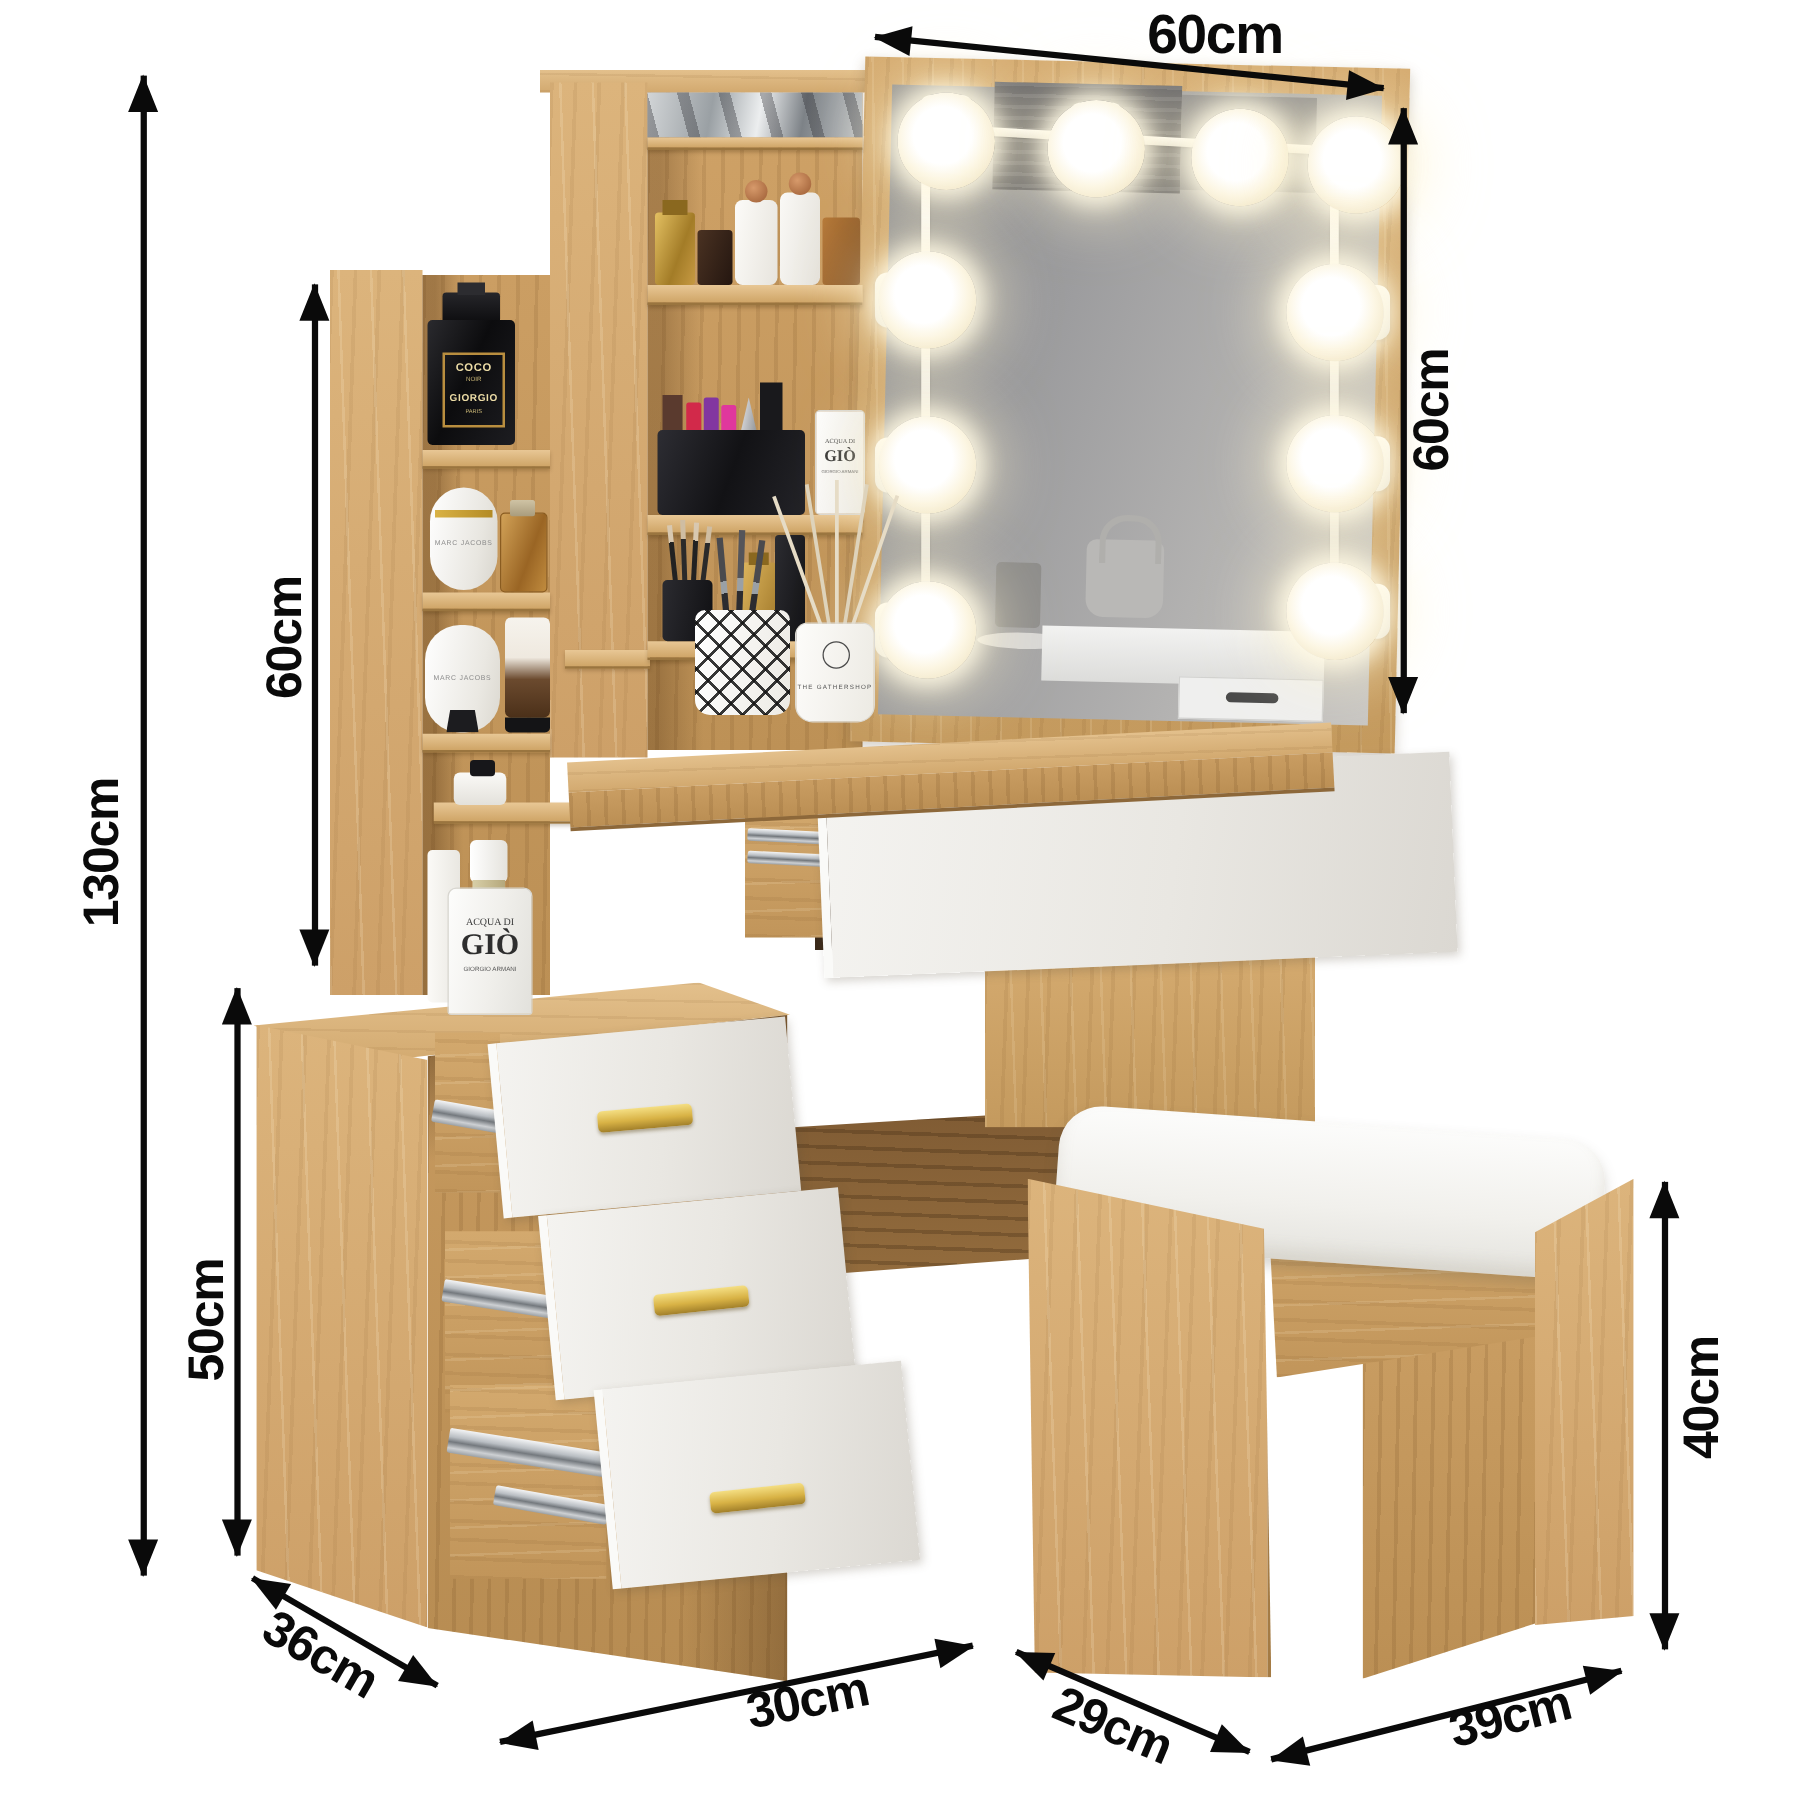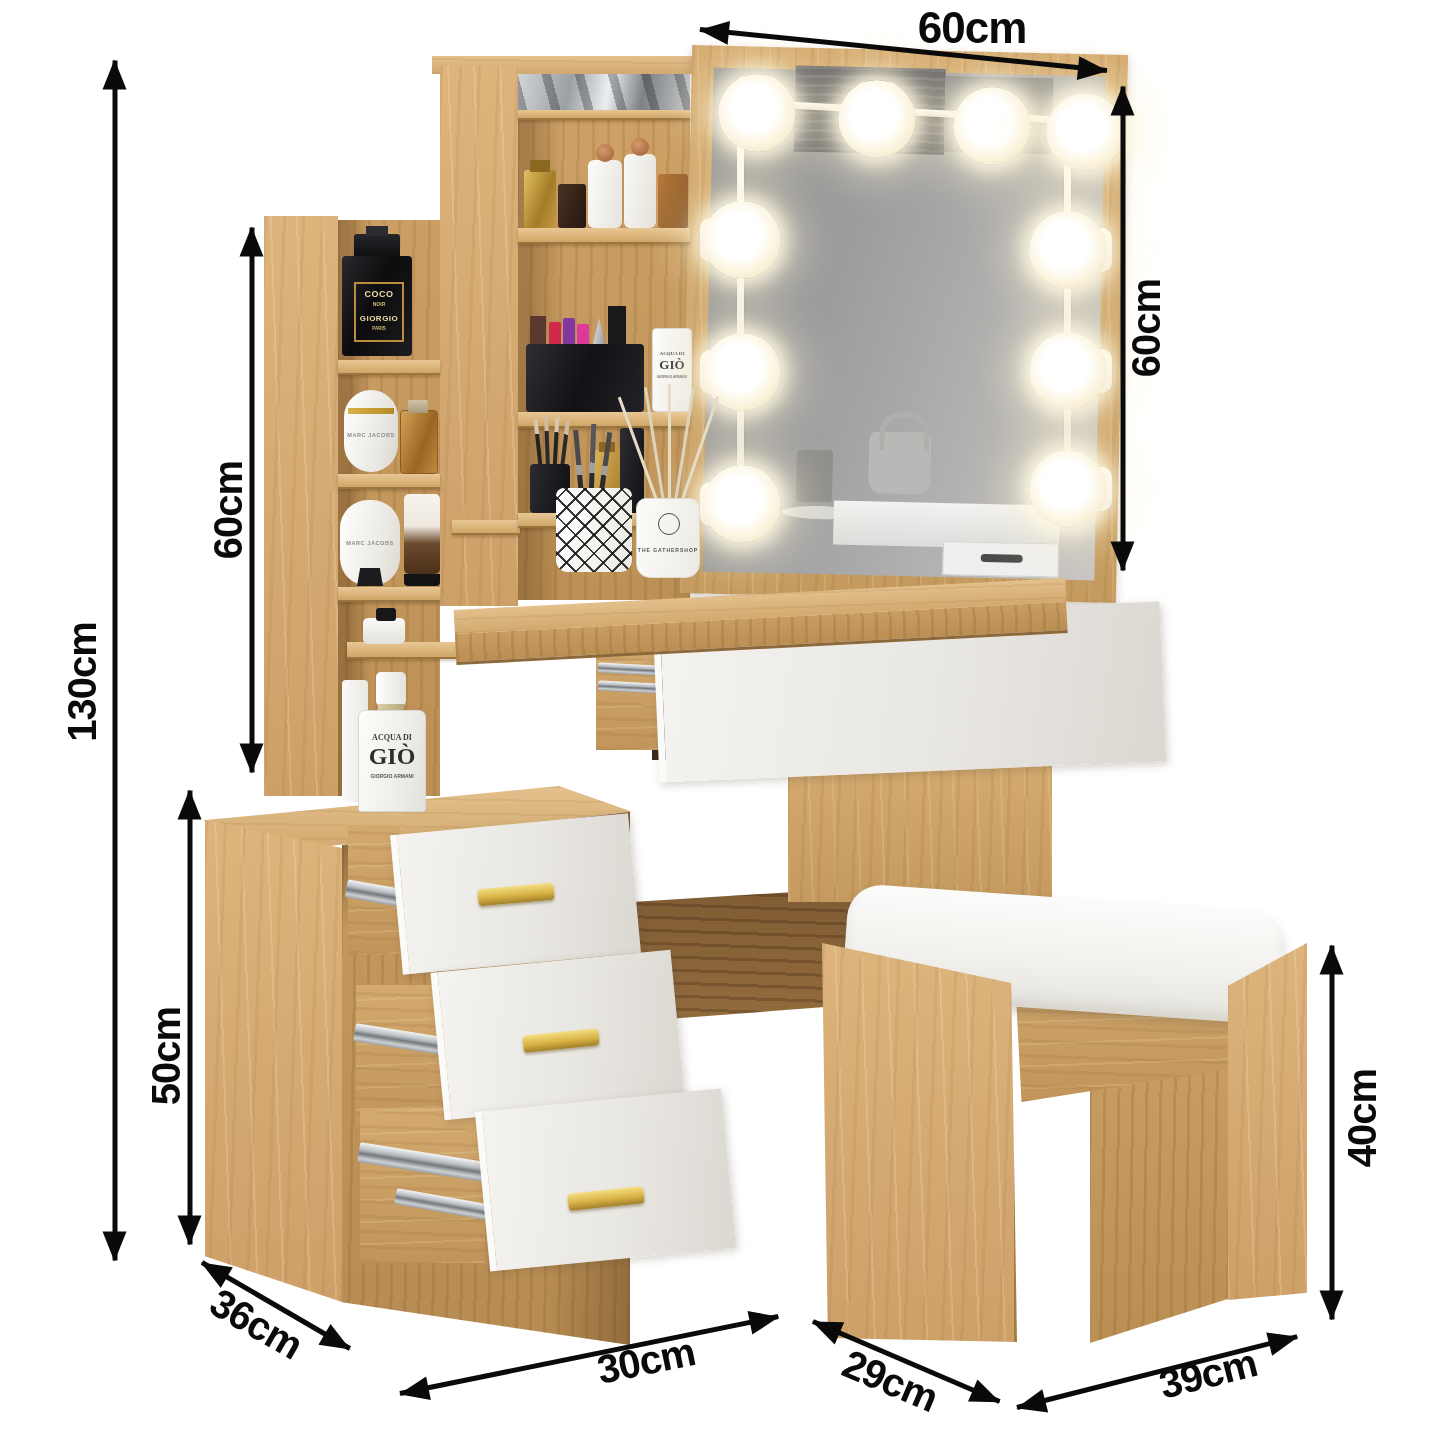--- a/index.html
+++ b/index.html
@@ -46,21 +46,21 @@
   .tube{background:linear-gradient(180deg,#ffffff,#e4e2dc);border-radius:4px;box-shadow:0 1px 2px rgba(0,0,0,.18);}
   
   .dline{position:absolute;height:5px;background:var(--c-arrow,#0a0a0a);transform-origin:left center;z-index:40;}
   .dline::before,.dline::after{content:'';position:absolute;top:50%;width:0;height:0;
     border-top:12px solid transparent;border-bottom:12px solid transparent;}
   .dline::before{left:-1px;transform:translateY(-50%);border-right:30px solid var(--c-arrow,#0a0a0a);}
   .dline::after{right:-1px;transform:translateY(-50%);border-left:30px solid var(--c-arrow,#0a0a0a);}
   .dlabel{position:absolute;font-weight:700;font-size:40px;letter-spacing:-1px;color:var(--c-arrow,#0a0a0a);
           white-space:nowrap;z-index:41;}
   
-  .ptxt{position:absolute;width:100%;text-align:center;left:0;font-weight:bold;}
+  .ptxt{position:absolute;width:100%;text-align:center;left:0;}
 </style>
 </head>
 <body>
 
 <div id="stage">
 
   <div class="abs wood-dark" style="left:628px;top:876px;width:424px;height:146px;z-index:1;
               clip-path:polygon(0 18%,100% 0,100% 78%,0 100%);"></div>
 
   <div class="abs wood-v" style="left:788px;top:752px;width:264px;height:150px;z-index:2;

